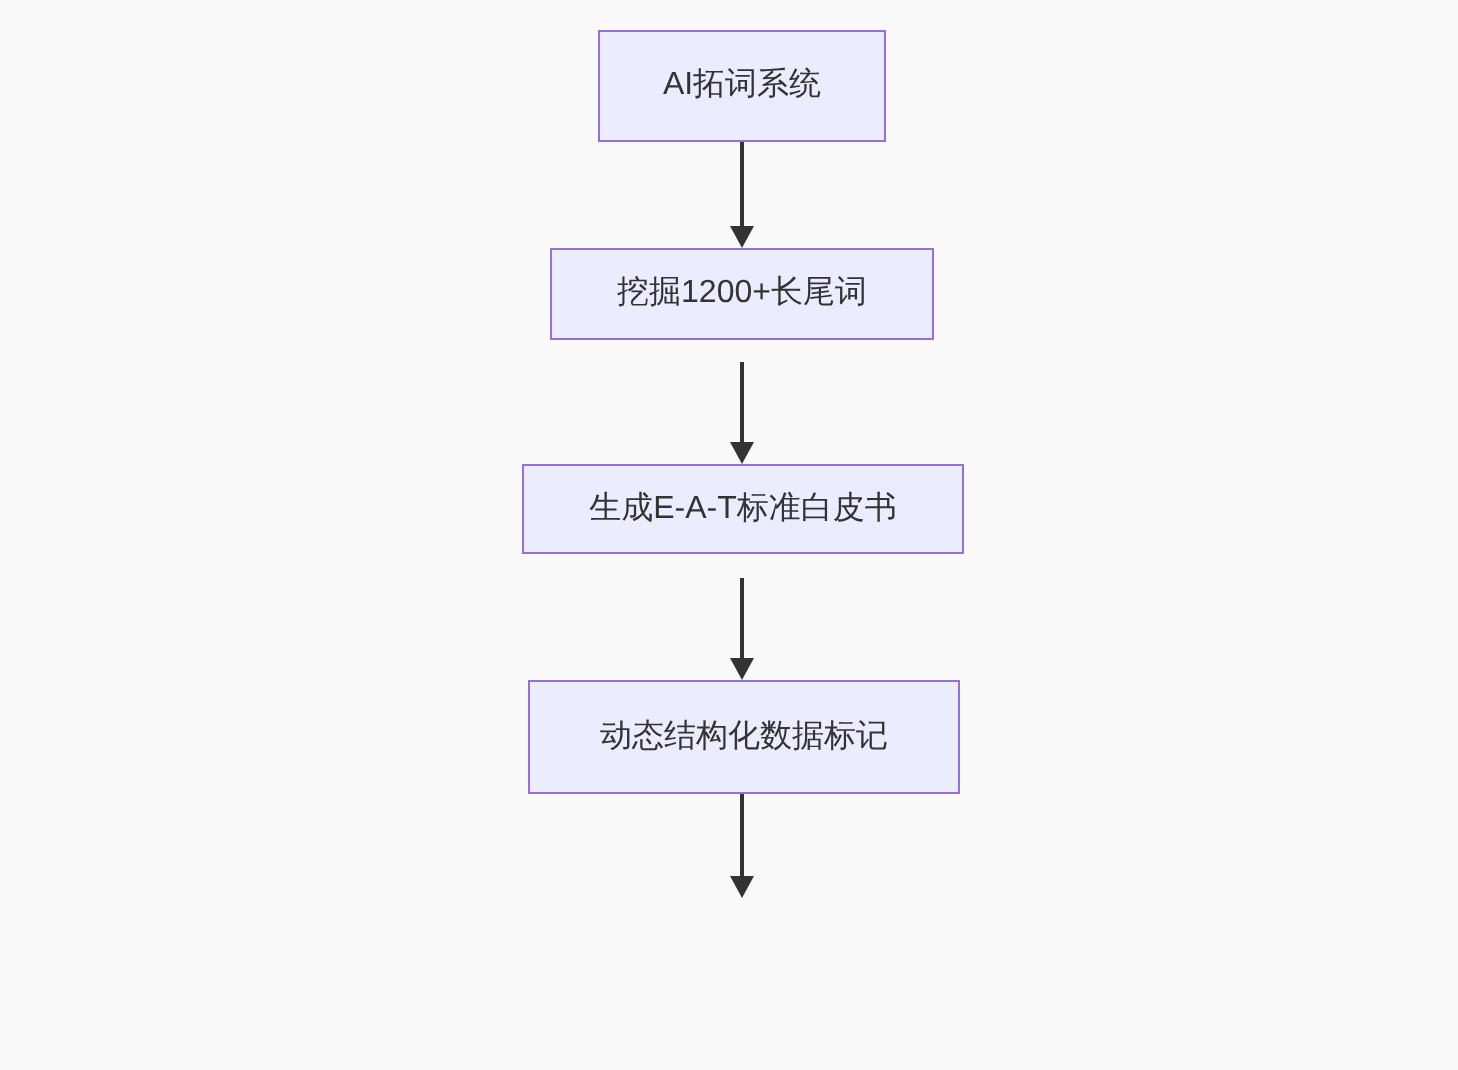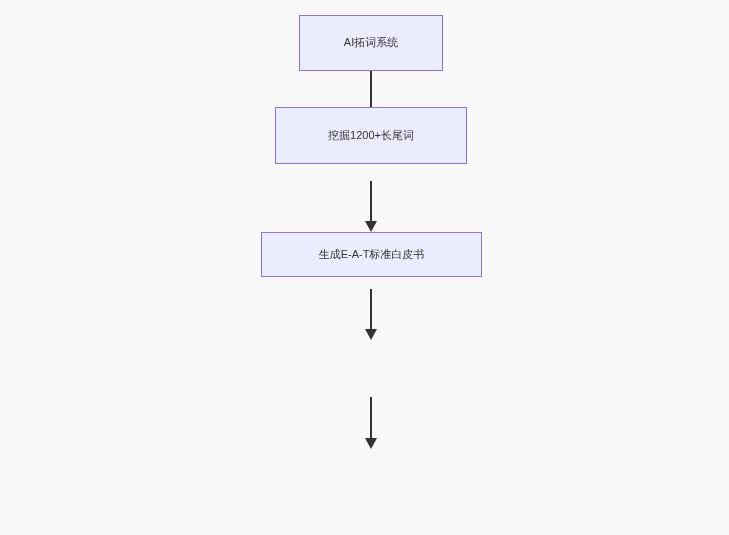--- a/index.html
+++ b/index.html
@@ -25,26 +25,26 @@
   }
   .node {
     position: absolute;
     box-sizing: border-box;
     background: #ececff;
     border: 1px solid #9370db;
     display: flex;
     align-items: center;
     justify-content: center;
     color: #333333;
-    font-size: 11px;
+    font-size: 16px;
     line-height: 1.2;
     white-space: nowrap;
   }
   .node-1 { left: 299px; top: 15px;  width: 144px; height: 56px; }
-  .node-2 { left: 275px; top: 107px; width: 192px; height: 57px; }
+  .node-2 { left: 275px; top: 124px; width: 192px; height: 46px; }
   .node-3 { left: 261px; top: 232px; width: 221px; height: 45px; }
   .node-4 { left: 264px; top: 340px; width: 216px; height: 57px; }
   .node-5 { left: 254px; top: 449px; width: 232px; height: 57px; }
 </style>
 </head>
 <body>
 
 <div class="canvas">
 
   <svg class="edges" viewBox="0 0 729 535" xmlns="http://www.w3.org/2000/svg">
@@ -71,15 +71,18 @@
   </div>
 
   <div class="node node-2">
     <span>挖掘1200+长尾词</span>
   </div>
 
   <div class="node node-3">
     <span>生成E-A-T标准白皮书</span>
   </div>
 
+  <div class="node node-4">
+    <span>动态结构化数据标记</span>
+  </div>
 
 
 </div>
 
 </body></html>

